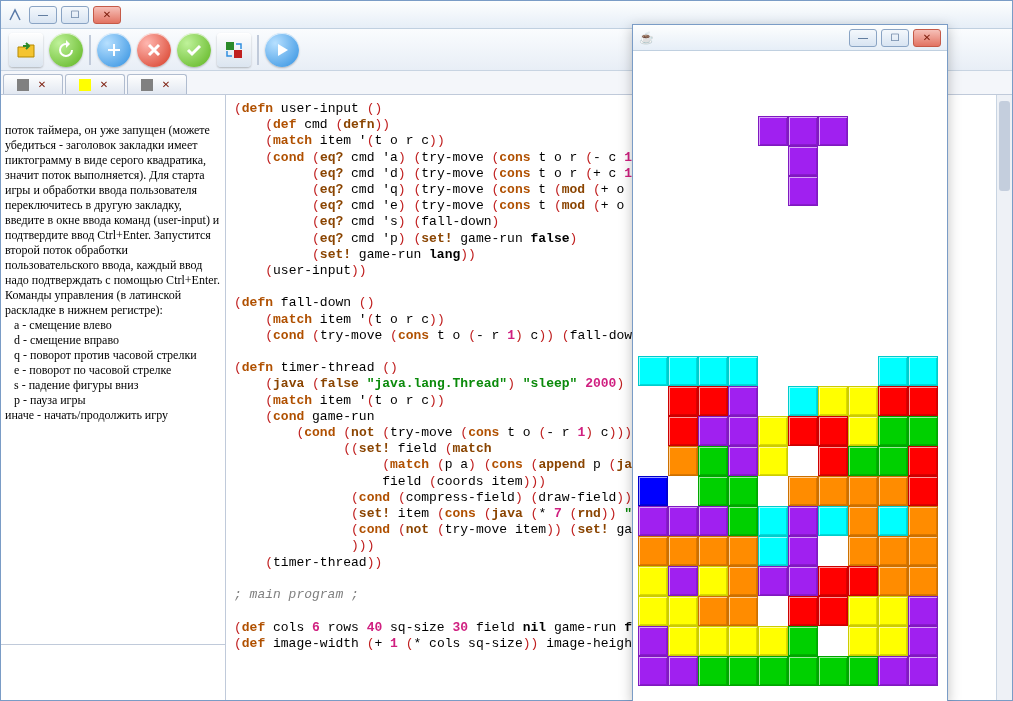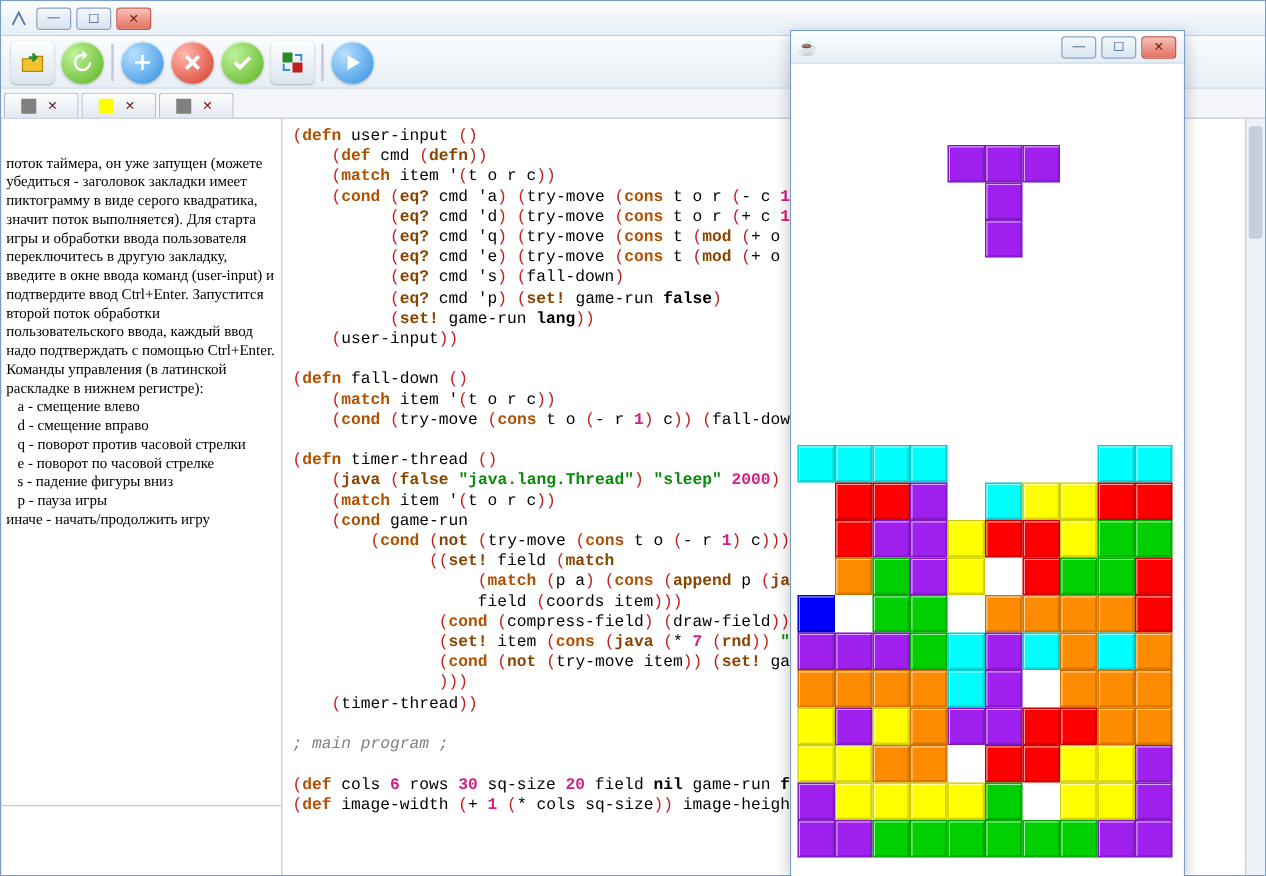--- a/index.html
+++ b/index.html
@@ -151,21 +151,21 @@
                    <span class="p-paren">(</span><span class="p-key">match</span> <span class="p-paren">(</span>p a<span class="p-paren">)</span> <span class="p-paren">(</span><span class="p-key">cons</span> <span class="p-paren">(</span><span class="p-kw2">append</span> p <span class="p-paren">(</span><span class="p-kw2">java</span> item-c
                    field <span class="p-paren">(</span>coords item<span class="p-paren">)))</span>
                <span class="p-paren">(</span><span class="p-key">cond</span> <span class="p-paren">(</span>compress-field<span class="p-paren">)</span> <span class="p-paren">(</span>draw-field<span class="p-paren">))</span>
                <span class="p-paren">(</span><span class="p-kw2">set!</span> item <span class="p-paren">(</span><span class="p-key">cons</span> <span class="p-paren">(</span><span class="p-kw2">java</span> <span class="p-paren">(</span>* <span class="p-num">7</span> <span class="p-paren">(</span><span class="p-kw2">rnd</span><span class="p-paren">))</span> <span class="p-str">"intValue"</span><span class="p-paren">)</span>
                <span class="p-paren">(</span><span class="p-key">cond</span> <span class="p-paren">(</span><span class="p-kw2">not</span> <span class="p-paren">(</span>try-move item<span class="p-paren">))</span> <span class="p-paren">(</span><span class="p-kw2">set!</span> game-run <span class="p-bool">fal</span>
                <span class="p-paren">)))</span>
     <span class="p-paren">(</span>timer-thread<span class="p-paren">))</span>
 
 <span class="p-cmt">; main program ;</span>
 
-<span class="p-paren">(</span><span class="p-key">def</span> cols <span class="p-num">6</span> rows <span class="p-num">30</span> sq-size <span class="p-num">20</span> field <span class="p-bool">nil</span> game-run <span class="p-bool">false</span><span class="p-paren">)</span>
+<span class="p-paren">(</span><span class="p-key">def</span> cols <span class="p-num">6</span> rows <span class="p-num">40</span> sq-size <span class="p-num">30</span> field <span class="p-bool">nil</span> game-run <span class="p-bool">false</span><span class="p-paren">)</span>
 <span class="p-paren">(</span><span class="p-key">def</span> image-width <span class="p-paren">(</span>+ <span class="p-num">1</span> <span class="p-paren">(</span>* cols sq-size<span class="p-paren">))</span> image-height <span class="p-paren">(</span>+ <span class="p-num">1</span> <span class="p-paren">(</span>* rows sq-size<span class="p-paren">)))</span></div>
       <div class="scrollbar-v">
         <div class="scroll-thumb" style="top:6px;height:90px;"></div>
       </div>
     </div>
   </div>
 
   <div class="subwin">
     <div class="sub-title">
       <span style="font-size:12px;">☕</span>

